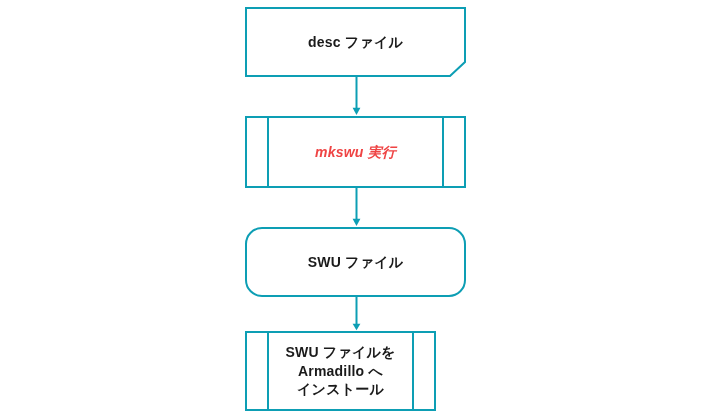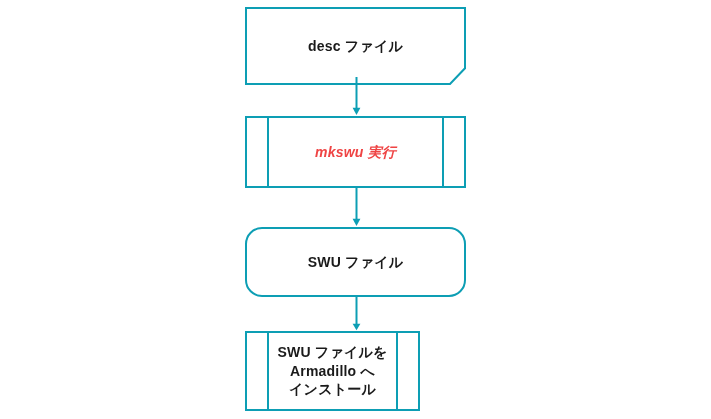--- a/index.html
+++ b/index.html
@@ -73,40 +73,40 @@
   .connector {
     position: absolute;
   }
   .connector svg { display: block; overflow: visible; }
 </style>
 </head>
 <body>
 
 <div id="flowchart-canvas" style="background: rgb(255, 255, 255);">
 
-  <div class="node" id="node-0" style="left: 245px; top: 7px; width: 221px; height: 78px; --stroke: #0d9eb4;">
+  <div class="node" id="node-0" style="left: 245px; top: 7px; width: 221px; height: 70px; --stroke: #0d9eb4;">
     <div class="shape-document">
       <svg width="100%" height="100%" viewBox="0 0 221 70" preserveAspectRatio="none">
         <path d="M1,1 L220,1 L220,55 L205,69 L1,69 Z" fill="#ffffff" stroke="#0d9eb4" stroke-width="2" vector-effect="non-scaling-stroke"></path>
       </svg>
     </div>
     <span class="node-label" style="color: rgb(26, 26, 26);">desc ファイル</span>
   </div>
 
   <div class="node" id="node-1" style="left: 245px; top: 116px; width: 221px; height: 72px; --stroke: #0d9eb4;">
     <div class="shape-predefined"></div>
     <span class="node-label" style="color: #ef4444; font-style: italic;">mkswu 実行</span>
   </div>
 
   <div class="node" id="node-2" style="left: 245px; top: 227px; width: 221px; height: 70px; justify-content: center; --stroke: #0d9eb4;">
     <div class="shape-rounded"></div>
     <span class="node-label" style="color: rgb(26, 26, 26);">SWU ファイル</span>
   </div>
 
-  <div class="node" id="node-3" style="left: 245px; top: 331px; width: 175px; height: 80px; --stroke: #0d9eb4;">
+  <div class="node" id="node-3" style="left: 245px; top: 331px; width: 191px; height: 80px; --stroke: #0d9eb4;">
     <div class="shape-predefined"></div>
     <span class="node-label" style="color: rgb(26, 26, 26);">SWU ファイルを
 Armadillo へ
 インストール</span>
   </div>
 
   <div class="connector" id="conn-0" style="left: 350px; top: 77px; height: 39px;">
     <svg width="13" height="100%" viewBox="0 0 13 40" preserveAspectRatio="none">
       <line x1="6.5" y1="0" x2="6.5" y2="33" stroke="#0d9eb4" stroke-width="2"></line>
       <path d="M6.5,39 L2.6,31.5 L10.4,31.5 Z" fill="#0d9eb4"></path>

